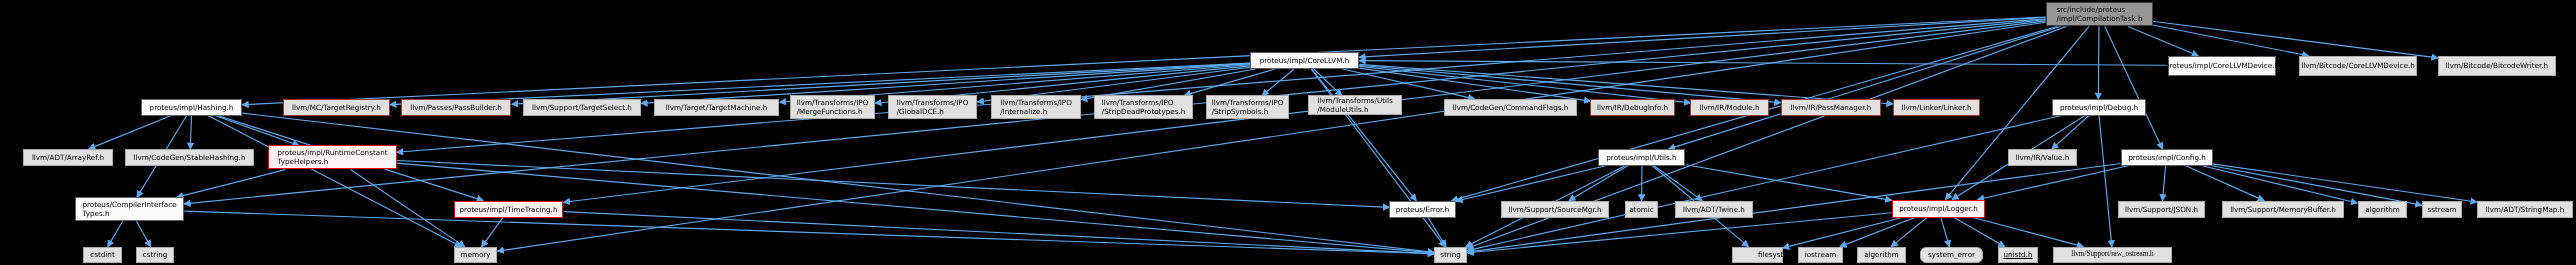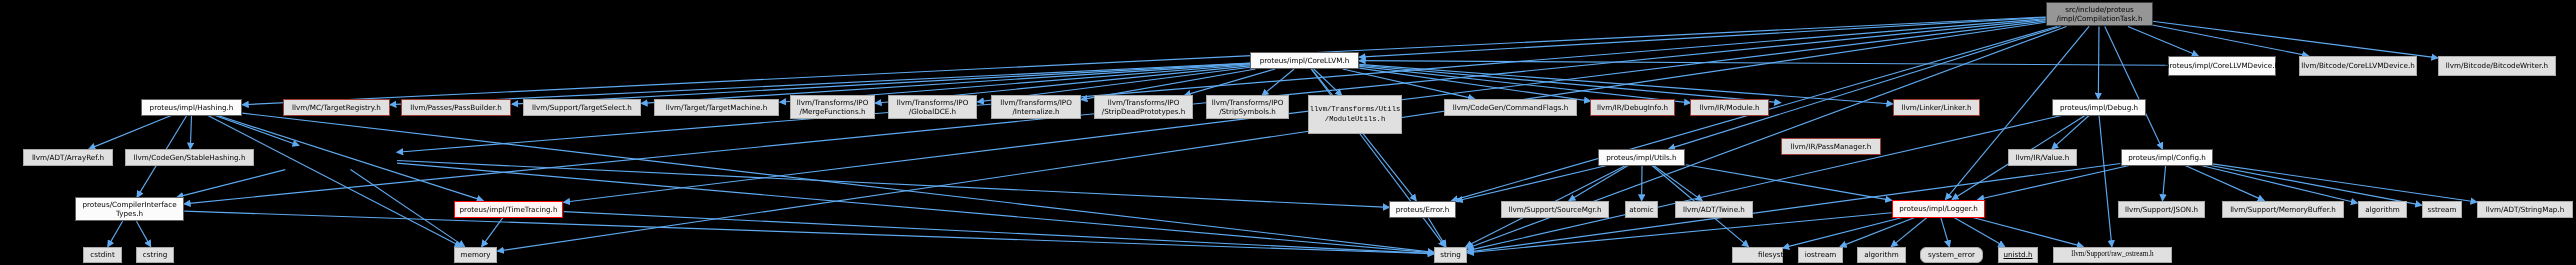--- a/index.html
+++ b/index.html
@@ -8,21 +8,20 @@
     width:2576px;height:265px;
     background:var(--bg,#000);
     font-family:"DejaVu Sans","Liberation Sans",sans-serif;
     overflow:hidden;
   }
   #edges{position:absolute;left:0;top:0;z-index:1;}
   #nodes{position:absolute;left:0;top:0;width:100%;height:100%;z-index:2;}
   .node{
     position:absolute;
     display:flex;align-items:center;justify-content:center;
-    text-align:center;
     box-sizing:border-box;
     font-size:7.2px;line-height:1.3;
     color:#000;
     white-space:pre-line;
     cursor:pointer;
     padding:0.6px 2.3px;
   }
   .kind-current{background:var(--fill-current,#969696);border:0.9px solid var(--border-current,#3f3f3f);}
   .kind-internal{background:var(--fill-internal,#fbfbfb);border:0.9px solid var(--border-internal,#606060);}
   .kind-external{background:var(--fill-external,#e0e0e0);border:0.9px solid var(--border-external,#ababab);}
@@ -130,30 +129,32 @@
       <div class="node kind-external" style="left: 790px; top: 95px; width: 85px; height: 24px; color: rgb(0, 0, 0);">llvm/Transforms/IPO
 /MergeFunctions.h</div>
       <div class="node kind-external" style="left: 888px; top: 95px; width: 89px; height: 24px; color: rgb(0, 0, 0);">llvm/Transforms/IPO
 /GlobalDCE.h</div>
       <div class="node kind-external" style="left: 991px; top: 95px; width: 90px; height: 24px; color: rgb(0, 0, 0);">llvm/Transforms/IPO
 /Internalize.h</div>
       <div class="node kind-external" style="left: 1094px; top: 95px; width: 99px; height: 24px; color: rgb(0, 0, 0);">llvm/Transforms/IPO
 /StripDeadPrototypes.h</div>
       <div class="node kind-external" style="left: 1206px; top: 95px; width: 83px; height: 24px; color: rgb(0, 0, 0);">llvm/Transforms/IPO
 /StripSymbols.h</div>
-      <div class="node kind-external" style="left: 1308px; top: 95px; width: 94px; height: 39px; color: rgb(0, 0, 0); font-family: Liberation Mono, monospace;">llvm/Transforms/Utils
+      <div class="node kind-external" style="left: 1308px; top: 95px; width: 94px; height: 20px; color: rgb(0, 0, 0);">llvm/Transforms/Utils
 /ModuleUtils.h</div>
       <div class="node kind-external" style="left: 1444px; top: 99px; width: 133px; height: 16.7px; color: rgb(0, 0, 0);">llvm/CodeGen/CommandFlags.h</div>
       <div class="node kind-external-trunc" style="left: 1590px; top: 99px; width: 85px; height: 16.7px; color: rgb(0, 0, 0);">llvm/IR/DebugInfo.h</div>
       <div class="node kind-external-trunc" style="left: 1690px; top: 99px; width: 79px; height: 16.7px; color: rgb(0, 0, 0);">llvm/IR/Module.h</div>
-      <div class="node kind-external-trunc" style="left: 1781px; top: 99px; width: 100px; height: 16.7px; color: rgb(0, 0, 0); margin-top: 39px;">llvm/IR/PassManager.h</div>
+      <div class="node kind-external-trunc" style="left: 1781px; top: 99px; width: 100px; height: 16.7px; color: rgb(0, 0, 0);">llvm/IR/PassManager.h</div>
       <div class="node kind-external-trunc" style="left: 1893px; top: 99px; width: 87px; height: 16.7px; color: rgb(0, 0, 0);">llvm/Linker/Linker.h</div>
       <div class="node kind-internal" style="left: 2052px; top: 99px; width: 94px; height: 16.7px; color: rgb(0, 0, 0);">proteus/impl/Debug.h</div>
       <div class="node kind-external" style="left: 23px; top: 149px; width: 90px; height: 16.7px; color: rgb(0, 0, 0);">llvm/ADT/ArrayRef.h</div>
       <div class="node kind-external" style="left: 125px; top: 149px; width: 129px; height: 16.7px; color: rgb(0, 0, 0);">llvm/CodeGen/StableHashing.h</div>
+      <div class="node kind-internal-trunc" style="left: 268px; top: 145px; width: 129px; height: 24px; color: rgb(0, 0, 0);">proteus/impl/RuntimeConstant
+TypeHelpers.h</div>
       <div class="node kind-internal" style="left: 1598px; top: 149px; width: 87px; height: 16.7px; color: rgb(0, 0, 0);">proteus/impl/Utils.h</div>
       <div class="node kind-external" style="left: 2008px; top: 149px; width: 69px; height: 16.7px; color: rgb(0, 0, 0);">llvm/IR/Value.h</div>
       <div class="node kind-internal" style="left: 2121px; top: 149px; width: 92px; height: 16.7px; color: rgb(0, 0, 0);">proteus/impl/Config.h</div>
       <div class="node kind-internal" style="left: 75px; top: 197px; width: 109px; height: 24px; color: rgb(0, 0, 0);">proteus/CompilerInterface
 Types.h</div>
       <div class="node kind-internal-trunc" style="left: 454px; top: 201px; width: 109px; height: 16.7px; color: rgb(0, 0, 0);">proteus/impl/TimeTracing.h</div>
       <div class="node kind-internal" style="left: 1389px; top: 201px; width: 67px; height: 16.7px; color: rgb(0, 0, 0);">proteus/Error.h</div>
       <div class="node kind-external" style="left: 1501px; top: 201px; width: 108px; height: 16.7px; color: rgb(0, 0, 0);">llvm/Support/SourceMgr.h</div>
       <div class="node kind-external" style="left: 1625px; top: 201px; width: 33px; height: 16.7px; color: rgb(0, 0, 0);">atomic</div>
       <div class="node kind-external" style="left: 1675px; top: 201px; width: 78px; height: 16.7px; color: rgb(0, 0, 0);">llvm/ADT/Twine.h</div>

